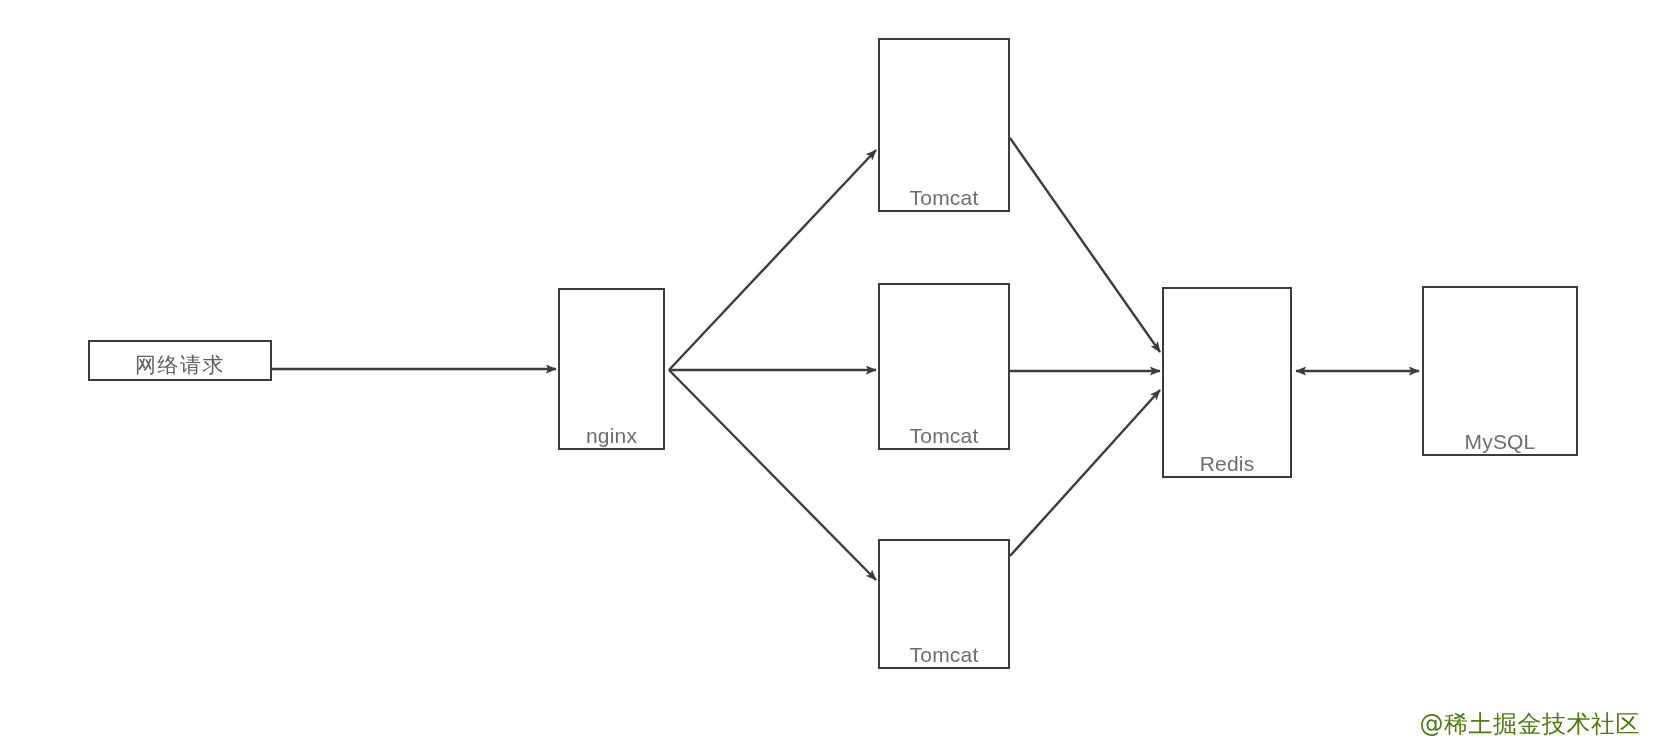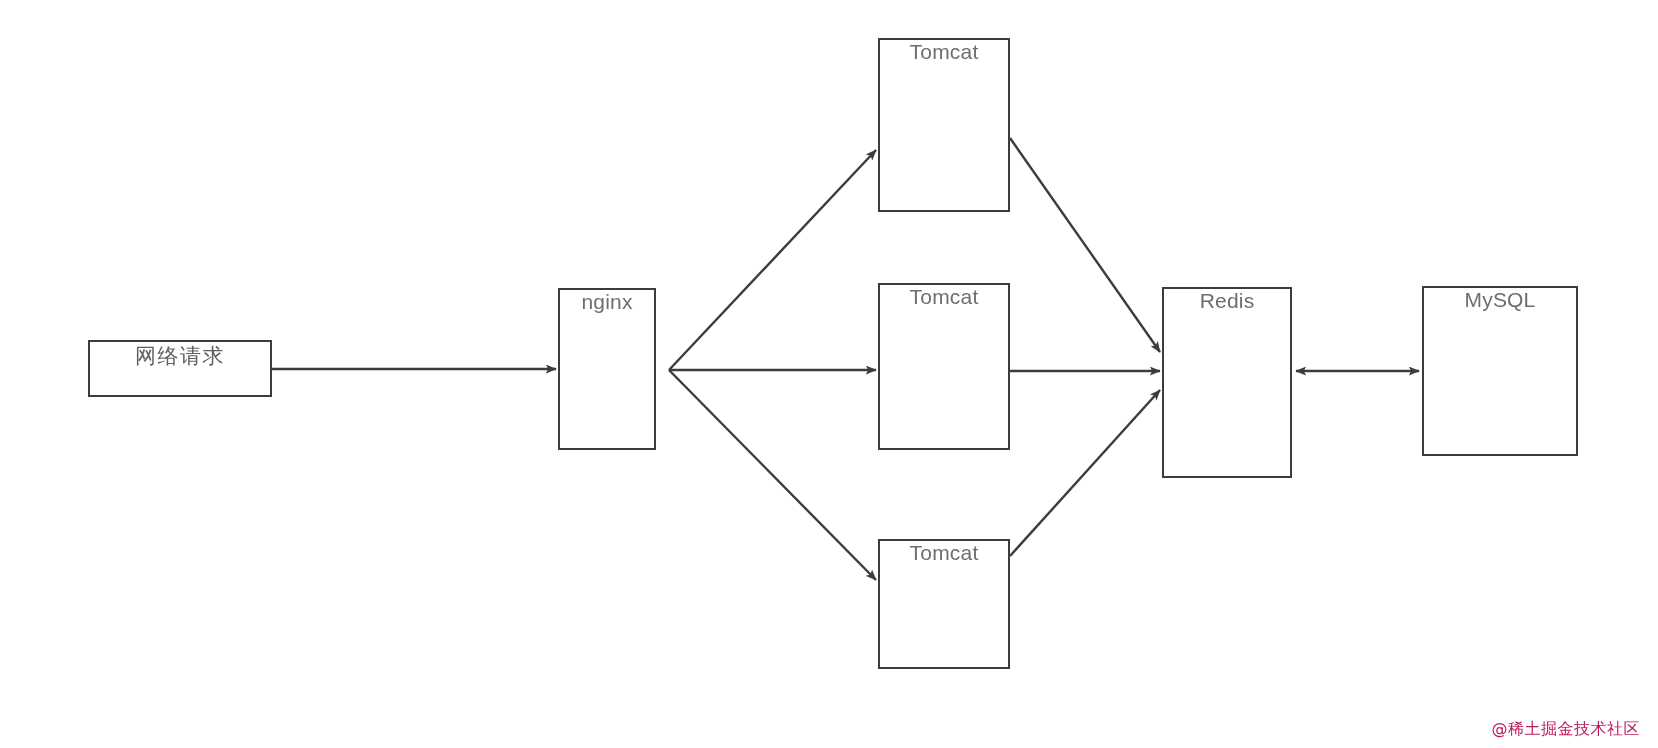--- a/index.html
+++ b/index.html
@@ -23,43 +23,43 @@
     top: 0;
     width: 1658px;
     height: 748px;
   }
   .node-box {
     position: absolute;
     box-sizing: border-box;
     background: #ffffff;
     border: 2.5px solid #3c3c3c;
     display: flex;
-    align-items: flex-start;
+    align-items: flex-end;
     justify-content: center;
     z-index: 3;
   }
   .node-label {
     color: #6e6e6e;
     font-size: 21px;
     font-family: "Liberation Sans", "DejaVu Sans", sans-serif;
     letter-spacing: 0.2px;
     white-space: nowrap;
     user-select: none;
   }
   .node-label.cjk {
     font-size: 21px;
     color: #5f5f5f;
     letter-spacing: 1.5px;
   }
   #watermark {
     position: absolute;
     right: 18px;
     bottom: 8px;
-    color: #be185d;
-    font-size: 16px;
+    color: #4d7c0f;
+    font-size: 24px;
     letter-spacing: 0.5px;
     white-space: nowrap;
     user-select: none;
     z-index: 5;
     font-family: "DejaVu Sans", "Liberation Sans", sans-serif;
     margin-top: 37px;
   }
 </style>
 </head>
 <body>
@@ -86,25 +86,25 @@
 
     <line x1="1010" y1="138" x2="1160" y2="352" stroke="#3c3c3c" stroke-width="2.4" marker-end="url(#arrowhead)"></line>
 
     <line x1="1010" y1="371" x2="1160" y2="371" stroke="#3c3c3c" stroke-width="2.4" marker-end="url(#arrowhead)"></line>
 
     <line x1="1010" y1="556" x2="1160" y2="390" stroke="#3c3c3c" stroke-width="2.4" marker-end="url(#arrowhead)"></line>
 
     <line x1="1296" y1="371" x2="1419" y2="371" stroke="#3c3c3c" stroke-width="2.6" marker-end="url(#arrowhead)" marker-start="url(#arrowhead-start)"></line>
   </svg>
 
-  <div class="node-box" style="left:88px; top:340px; width:184px; height:57px;">
+  <div class="node-box" style="left:88px; top:340px; width:184px; height:41px;">
     <span class="node-label cjk">网络请求</span>
   </div>
 
-  <div class="node-box" style="left:558px; top:288px; width:98px; height:162px;">
+  <div class="node-box" style="left:558px; top:288px; width:107px; height:162px;">
     <span class="node-label">nginx</span>
   </div>
 
   <div class="node-box" style="left:878px; top:38px; width:132px; height:174px;">
     <span class="node-label">Tomcat</span>
   </div>
 
   <div class="node-box" style="left:878px; top:283px; width:132px; height:167px;">
     <span class="node-label">Tomcat</span>
   </div>

